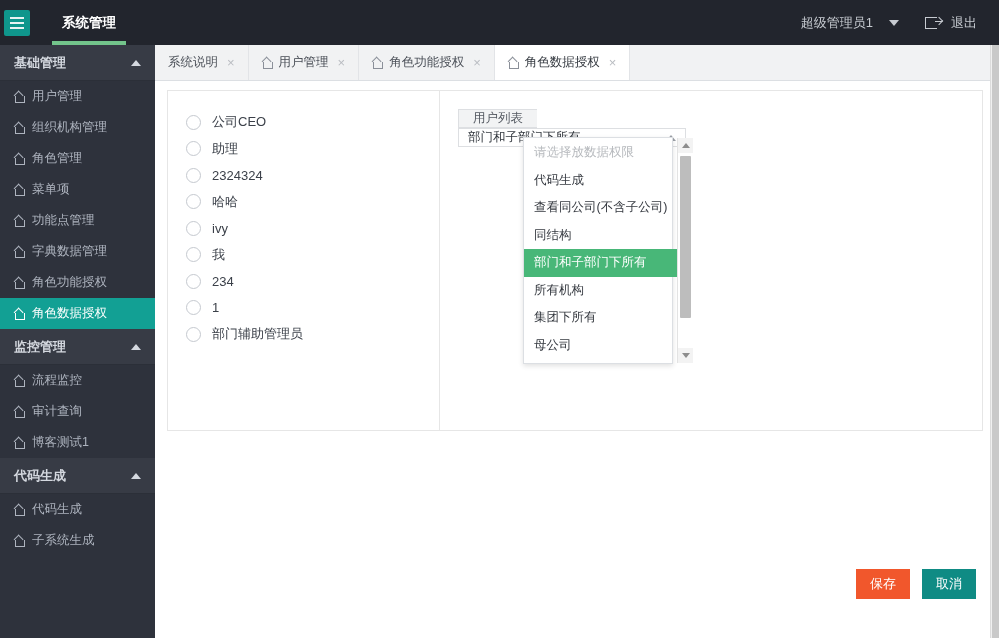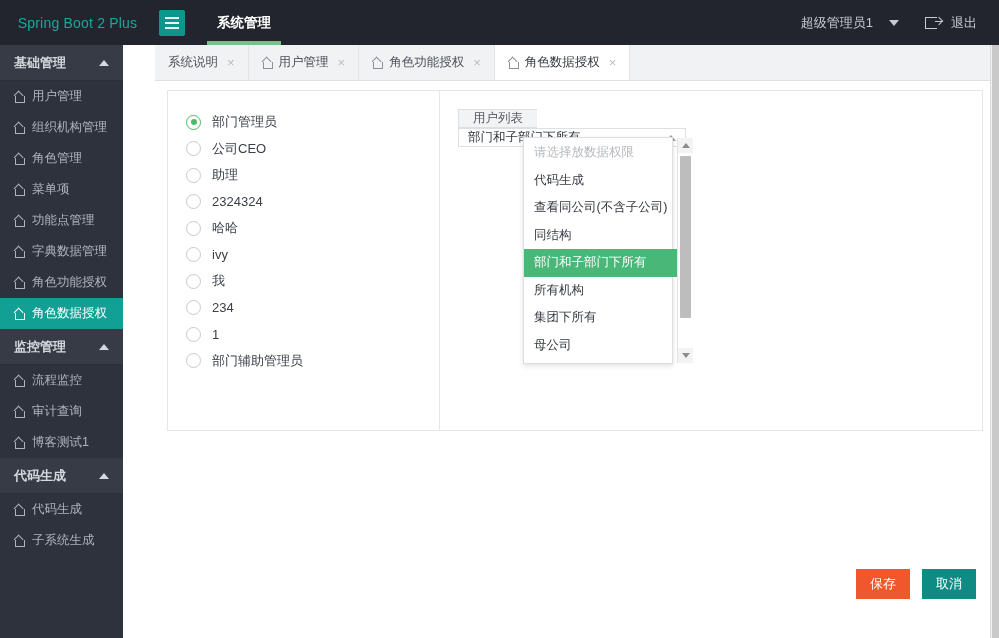--- a/index.html
+++ b/index.html
@@ -55,21 +55,21 @@
     width: 7px; height: 1.6px; background: #c7cbd1;
   }
   .logout-ic::before {
     content: ""; position: absolute; right: -5px; top: 0.5px;
     width: 5px; height: 5px; border-top: 1.6px solid #c7cbd1;
     border-right: 1.6px solid #c7cbd1; transform: rotate(45deg);
   }
 
   
   .sidebar {
-    position: absolute; left: 0; top: 45px; width: 123px; height: 593px;
+    position: absolute; left: 0; top: 45px; width: 155px; height: 593px;
     background: #2e323c; overflow: hidden;
   }
   .sb-group {
     height: 36px; display: flex; align-items: center; padding: 0 14px;
     background: #373b45; color: #d4d8df; font-size: 13px; font-weight: bold;
     cursor: pointer; border-bottom: 1px solid #2b2f38;
   }
   .sb-group .arw {
     margin-left: auto; width: 0; height: 0;
     border-left: 5px solid transparent; border-right: 5px solid transparent;
@@ -208,21 +208,20 @@
     position: absolute; left: 1px; top: 0; width: 7px; height: 593px;
     background: #c9c9c9;
   }
 </style>
 </head>
 <body>
 
 <div id="app">
 
   <div class="topbar">
-    <div class="brand">Spring Boot 2 Plus</div>
     <div class="ham">
       <i></i>
         <i></i>
         <i></i>
     </div>
     <div class="navtabs">
       <div class="navtab active">
         <span>系统管理</span>
       </div>
     </div>
@@ -327,24 +326,20 @@
       <span class="home-ic" style="color:#8b9099"></span>
       <span>角色数据授权</span>
       <span class="x">×</span>
     </div>
   </div>
 
   <div class="content">
     <div class="panel">
 
       <div class="panel-left">
-        <div class="radio-row">
-          <span class="radio on"></span>
-          <span class="radio-label">部门管理员</span>
-        </div>
         <div class="radio-row">
           <span class="radio"></span>
           <span class="radio-label">公司CEO</span>
         </div>
         <div class="radio-row">
           <span class="radio"></span>
           <span class="radio-label">助理</span>
         </div>
         <div class="radio-row">
           <span class="radio"></span>

